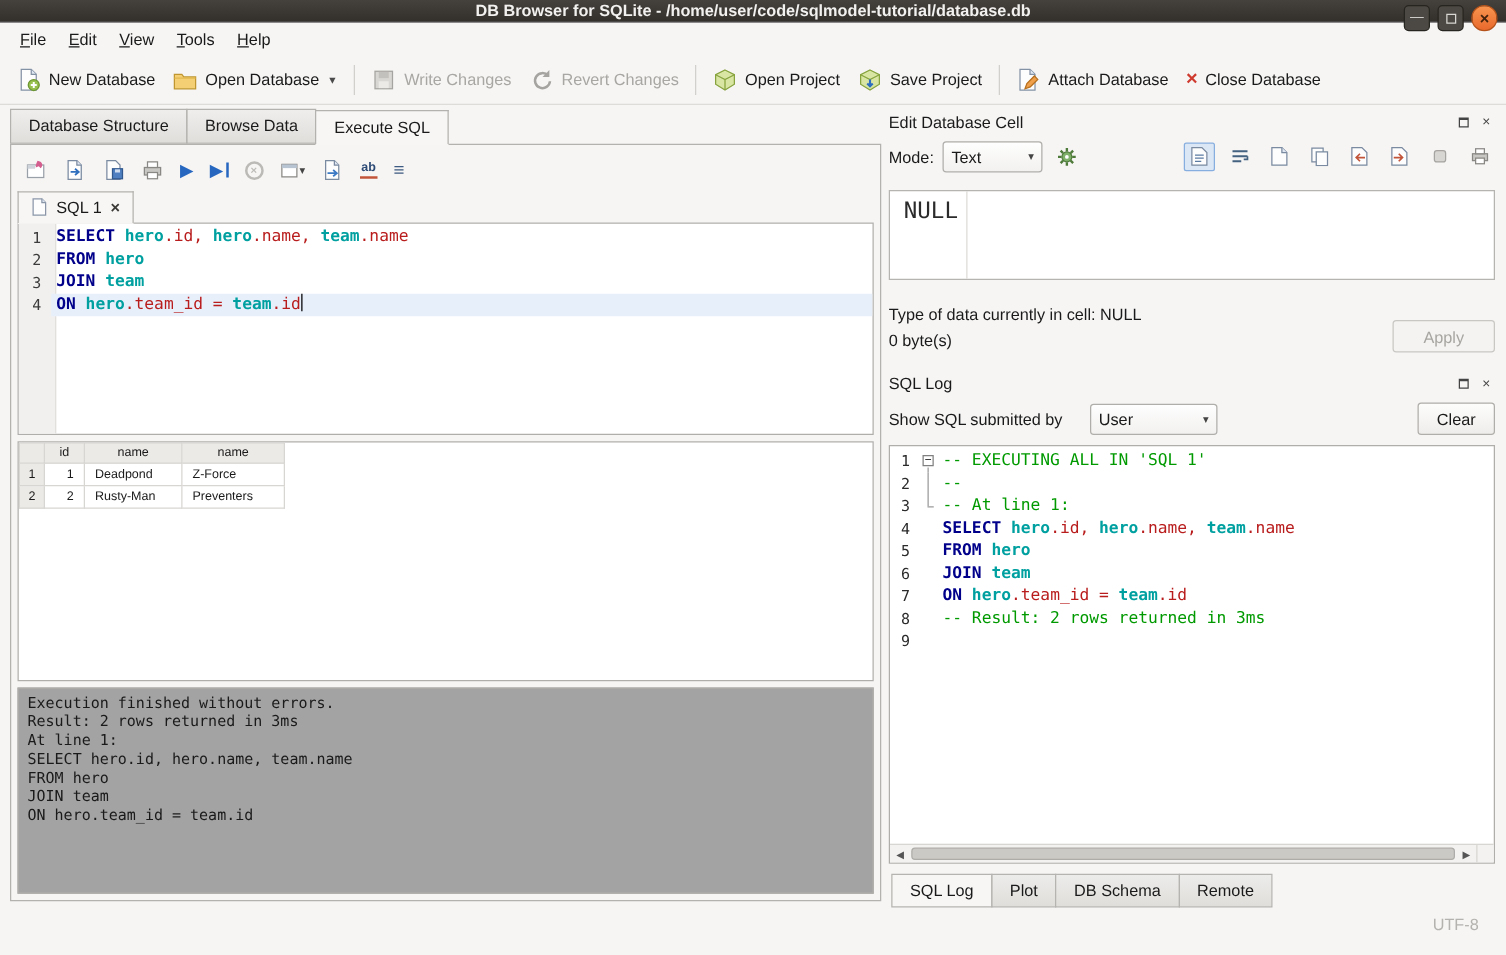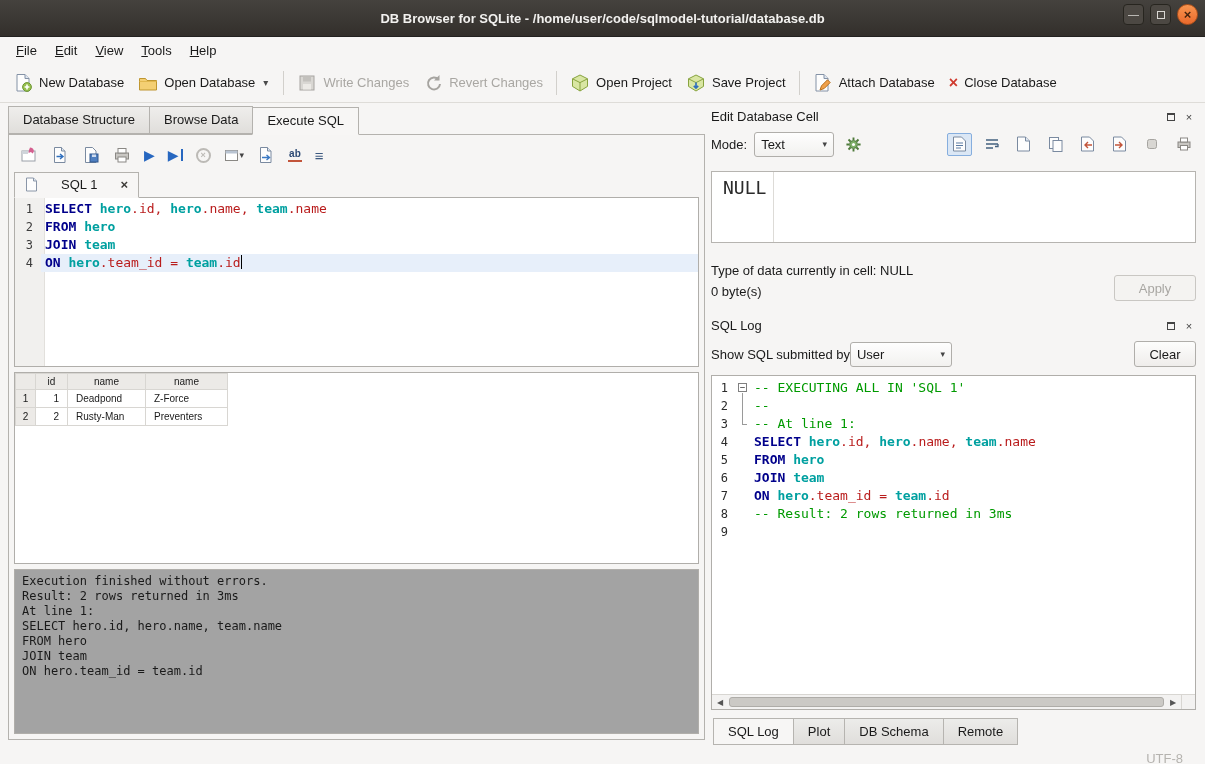--- a/index.html
+++ b/index.html
@@ -2,21 +2,21 @@
 <html><head>
 <meta charset="utf-8">
 <style>
   * { margin:0; padding:0; box-sizing:border-box; }
   html,body { width:1205px; height:764px; }
   body {
     font-family:"Liberation Sans",sans-serif; font-size:13px; color:#1a1a1a;
     background:#f6f5f4; overflow:hidden; cursor:default;
   }
   
-  .titlebar { height:37px; background:linear-gradient(#45423e,#332f2b);
+  .titlebar { height:18px; background:linear-gradient(#45423e,#332f2b);
     display:flex; align-items:center; justify-content:center; position:relative;
     border-bottom:1px solid #232120; }
   .titlebar .title { color:#f2f1ef; font-weight:bold; font-size:13px; }
   .win-controls { position:absolute; right:7px; top:4px; display:flex; gap:6px; }
   .win-btn { width:21px; height:21px; border-radius:4px; background:#4c4843;
     border:1px solid #27251f; color:#d9d7d3; display:flex; align-items:center;
     justify-content:center; font-size:11px; line-height:1; }
   .win-btn.max .sq { width:8px; height:8px; border:1px solid #d9d7d3; display:block; }
   .win-btn.close { border-radius:50%; background:linear-gradient(#f8954f,#e9692c);
     border-color:#b4521a; color:#44230d; font-weight:bold; font-size:13px; }
@@ -50,21 +50,21 @@
   .play-bar { width:2px; height:12px; background:#2767c0; margin-left:2px; }
   .stop-circle { width:15px; height:15px; border-radius:50%; border:2px solid #bcbab6;
     color:#bcbab6; font-size:9px; line-height:11px; text-align:center; font-weight:bold; display:block;}
   .lines-glyph { color:#3d5a80; font-size:15px; line-height:15px; font-weight:bold; }
   .ab-glyph { font-size:10px; font-weight:bold; color:#2d4a75; line-height:12px;
     border-bottom:2px solid #c2543a; padding:0 1px; }
   .tabmenu { position:relative; }
   .tabmenu .caret { font-size:9px; color:#444; margin-left:1px; }
   
   .subtabs { height:27px; display:flex; align-items:flex-end; position:relative; z-index:2; }
-  .subtab { display:inline-flex; align-items:center; gap:23px; padding:4px 10px 5px;
+  .subtab { display:inline-flex; align-items:center; gap:7px; padding:4px 10px 5px;
     border:1px solid #b4b2ae; background:#f7f6f5; border-bottom:1px solid #f7f6f5; margin-bottom:-1px; }
   .subtab .x { font-size:13px; font-weight:bold; color:#3c3a37; }
   
   .editor-box { height:170px; background:#fff; border:1px solid #b0aeaa;
     position:relative; overflow:hidden; padding-top:2px; }
   .gutter-bg { position:absolute; left:0; top:0; bottom:0; width:30px;
     background:#f1f0ee; border-right:1px solid #e2e0dc; }
   .code-line { display:flex; height:18px; line-height:18px; white-space:pre;
     font-family:"DejaVu Sans Mono",monospace; font-size:13px; position:relative; }
   .ln { width:26px; flex:none; text-align:right; padding-right:8px;
@@ -124,21 +124,21 @@
   .cvb-gutter { width:62px; flex:none; border-right:1px solid #dddbd7; padding:5px 0 0 11px;
     font-family:"DejaVu Sans Mono",monospace; font-size:18px; color:#2b2b2b; }
   .type-row { margin-top:16px; height:22px; position:relative; display:flex; align-items:center; }
   .bytes-row { height:20px; display:flex; align-items:center; }
   .qbtn { height:26px; border:1px solid #b0aeaa; border-radius:3px;
     background:linear-gradient(#fdfdfc,#efedeb); padding:0 16px;
     display:flex; align-items:center; justify-content:center; }
   .qbtn.disabled { color:#a8a6a2; border-color:#c9c7c3; background:#f4f3f1; }
   .apply-btn { position:absolute; right:0; top:16px; width:82px; }
   .log-head { margin-top:14px; }
-  .filter-row { height:32px; display:flex; align-items:center; gap:0; margin-top:2px; }
+  .filter-row { height:32px; display:flex; align-items:center; gap:22px; margin-top:2px; }
   .clear-btn { width:62px; }
   .log-wrap { flex:1; margin-top:5px; border:1px solid #b0aeaa; background:#fff;
     display:flex; flex-direction:column; overflow:hidden; }
   .log-code { flex:1; padding-top:3px; overflow:hidden; }
   .log-code .ln { width:24px; color:#2b2b2b; }
   .hscroll { height:15px; flex:none; border-top:1px solid #d8d6d2; background:#f3f2f1;
     display:flex; align-items:stretch; }
   .sb-btn { width:16px; font-size:8px; color:#555; display:flex; align-items:center;
     justify-content:center; }
   .sb-thumb { flex:1; background:#cbc9c5; border:1px solid #aeaca8; border-radius:3px; margin:2px 1px; }

